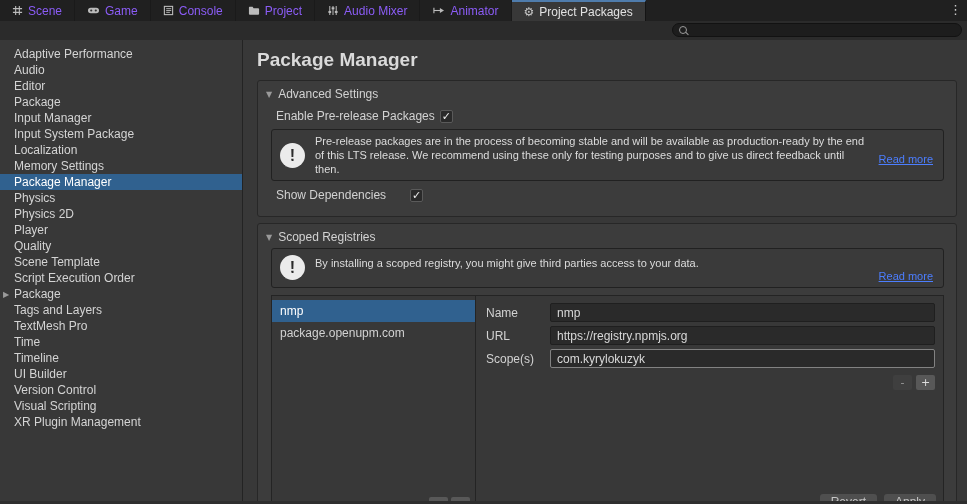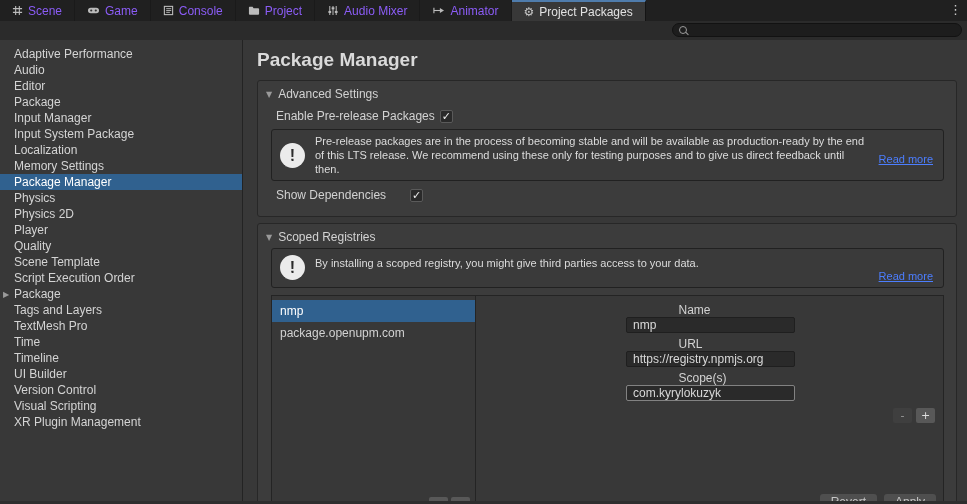--- a/index.html
+++ b/index.html
@@ -137,21 +137,21 @@
   .reg-item.selected{background:#30618f;color:#fff;}
   .list-btns{position:absolute;bottom:4px;right:5px;display:flex;gap:3px;}
   .mini-btn{
     min-width:19px;height:15px;background:#585858;color:#dedede;border-radius:2px;
     font-size:11px;line-height:15px;text-align:center;cursor:pointer;
     font-family:"DejaVu Sans",sans-serif;
   }
   .mini-btn.dim{background:#3f3f3f;color:#9a9a9a;}
 
   .reg-form{flex:1;padding:7px 8px 0 10px;position:relative;box-sizing:border-box;}
-  .form-row{display:flex;align-items:center;margin-bottom:4px;flex-direction:column;}
+  .form-row{display:flex;align-items:center;margin-bottom:4px;}
   .form-label{width:64px;flex:0 0 auto;font-size:12px;color:#d2d2d2;}
   .form-input{
     flex:1;height:17px;background:#2a2a2a;border:1px solid #1f1f1f;border-radius:2px;
     color:#d8d8d8;font-size:12px;padding:0 6px;box-sizing:content-box;
     font-family:"Liberation Sans",sans-serif;outline:none;
   }
   .form-input.focused{border:1px solid #828282;}
   .scope-btns{display:flex;gap:4px;justify-content:flex-end;margin-top:7px;}
 
   .action-btns{position:absolute;bottom:5px;right:7px;display:flex;gap:7px;}

